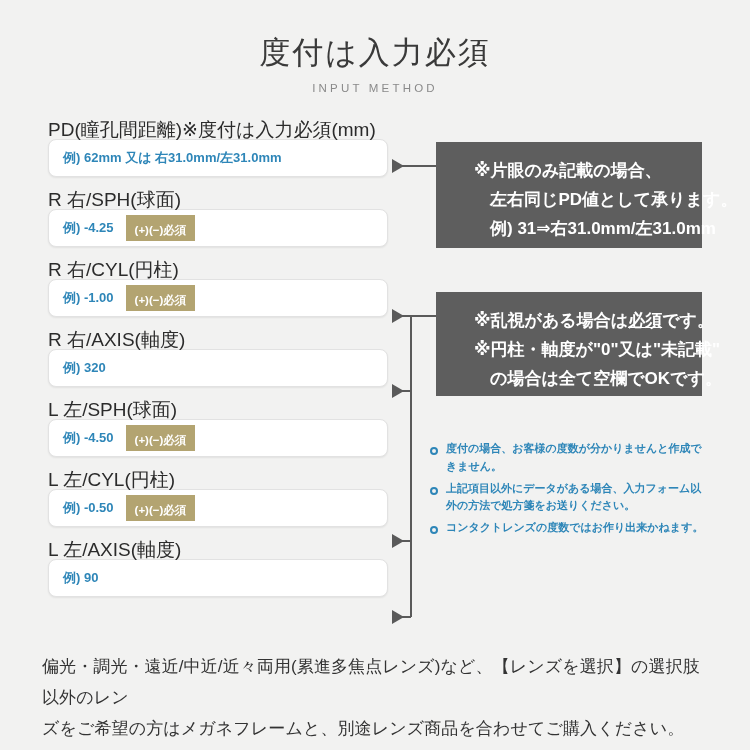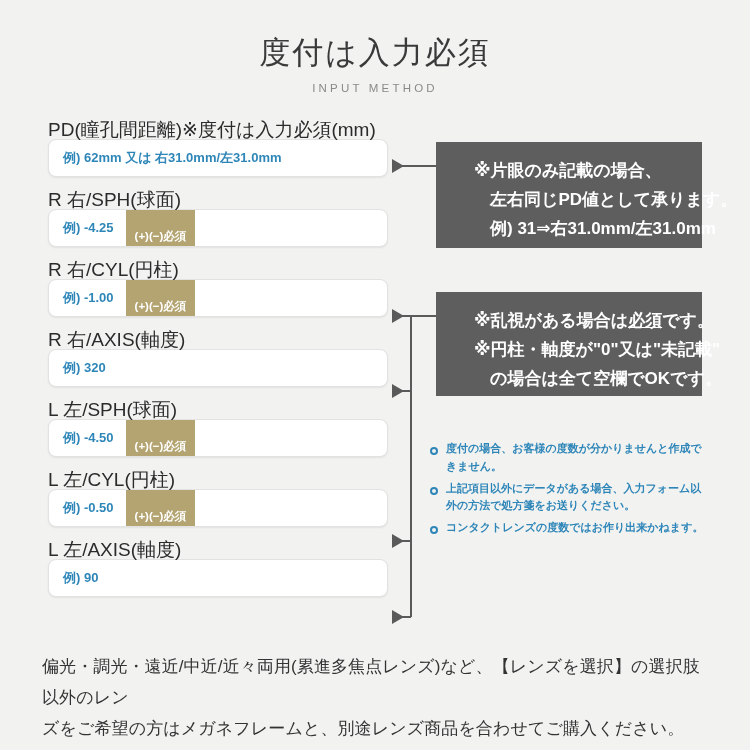--- a/index.html
+++ b/index.html
@@ -79,21 +79,21 @@
     font-weight: bold;
     color: #2e86b8;
     white-space: nowrap;
   }
   .badge {
     margin-left: 12px;
     background: #b3a471;
     color: #ffffff;
     font-size: 11.5px;
     font-weight: bold;
-    padding: 21px 9px 4px 9px;
+    padding: 10px 9px 4px 9px;
     line-height: 1;
     white-space: nowrap;
   }
 
   
   .note-box {
     position: absolute;
     background: #5e5e5e;
     color: #ffffff;
     box-sizing: border-box;

